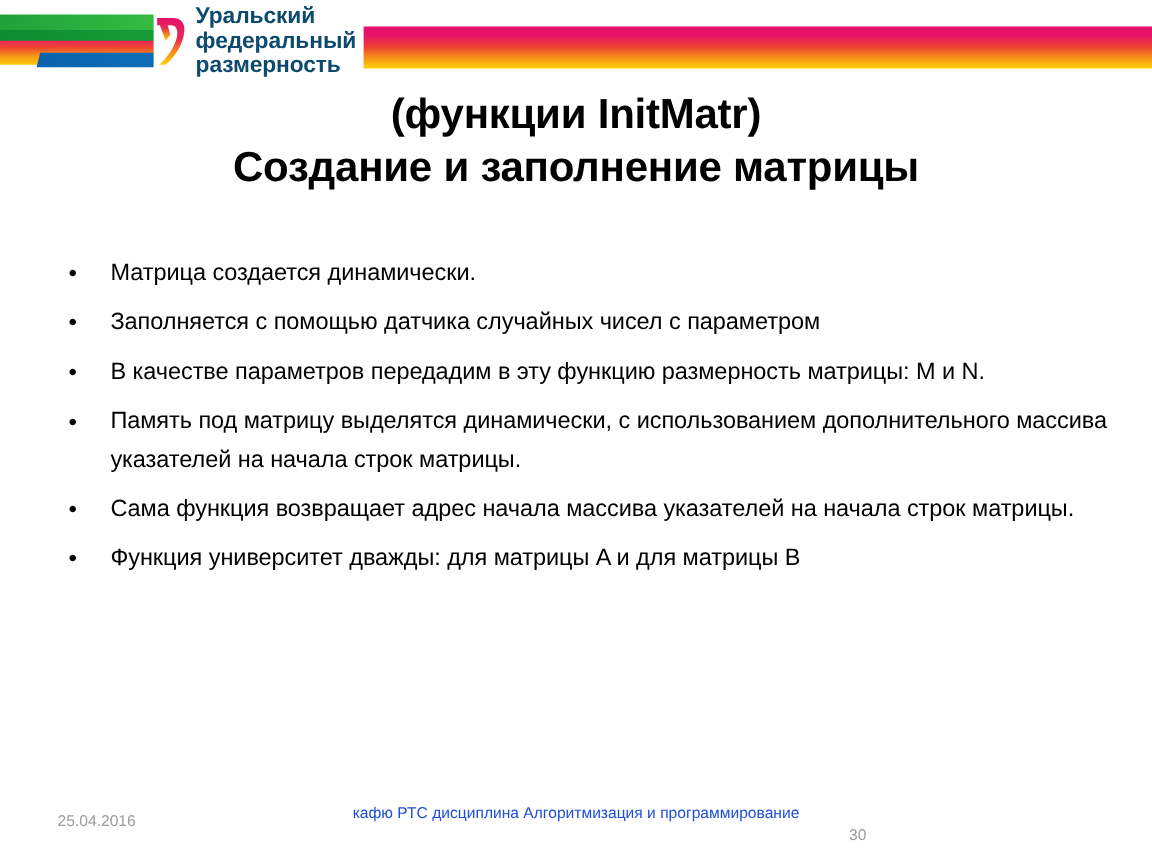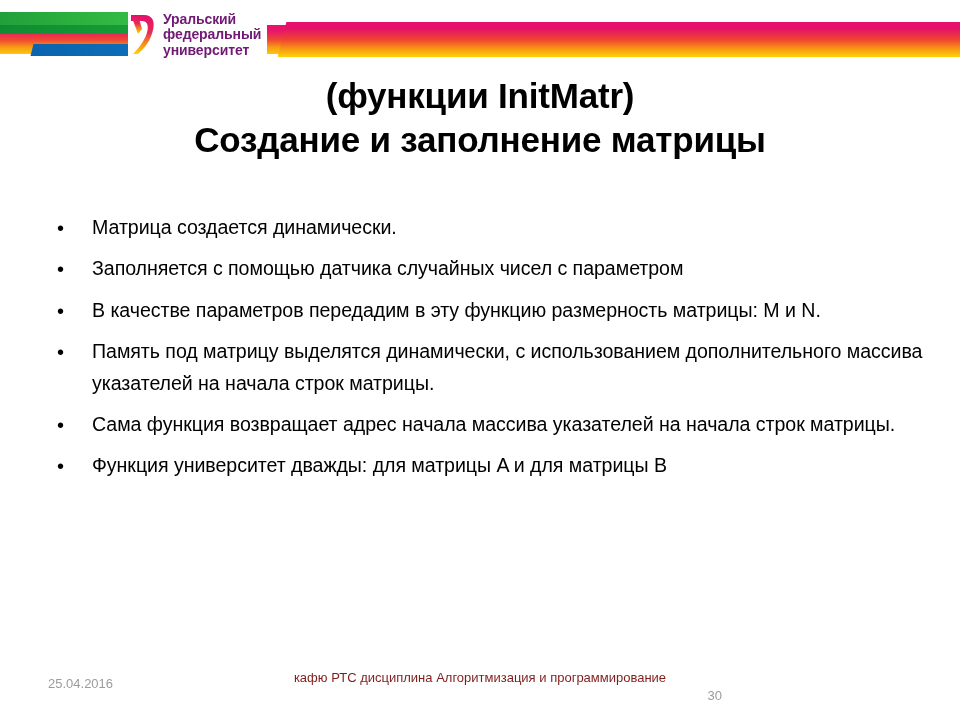--- a/index.html
+++ b/index.html
@@ -97,23 +97,23 @@
     display: block;
   }
   .logo-words {
     display: flex;
     flex-direction: column;
     justify-content: center;
     line-height: 1.08;
   }
   .logo-words span {
     font-family: "Liberation Sans", sans-serif;
-    font-size: 14px;
+    font-size: 19px;
     font-weight: 700;
-    color: #701a75;
+    color: #0c4a6e;
     letter-spacing: -0.1px;
     white-space: nowrap;
   }
 
   
   .slide-title {
     position: absolute;
     left: 60px;
     top: 74px;
     width: 840px;
@@ -173,21 +173,21 @@
     font-size: 13px;
     color: #9c9c9c;
   }
   .footer-center {
     position: absolute;
     left: 280px;
     top: 2px;
     width: 400px;
     text-align: center;
     font-size: 13px;
-    color: #7f1d1d;
+    color: #1d4ed8;
     line-height: 1.5;
   }
   .footer-page {
     position: absolute;
     right: 58px;
     top: 10px;
     font-size: 13px;
     color: #9c9c9c;
     margin-top: 12px;
   }
@@ -212,21 +212,21 @@
         <stop offset="72%" stop-color="#f5891b"></stop>
         <stop offset="100%" stop-color="#fdd30a"></stop>
       </linearGradient>
     </defs>
     <path d="M3 2 L16 2 C25 2 27 9 25 17 C23 26 18 34 10 41 L5 41 C13 33 18 25 19.5 17.5 C20.5 12 19 8 14 8 L3 8 Z" fill="url(#umarkGrad)"></path>
     <path d="M3 2 L10 2 L14 16 L10 21 Z" fill="url(#umarkGrad)"></path>
   </svg>
   <div class="logo-words">
     <span>Уральский</span>
     <span>федеральный</span>
-    <span>университет</span>
+    <span>размерность</span>
   </div>
 </div>
 
 <div class="slide-title">
   <div>(функции InitMatr)</div>
   <div>Создание и заполнение матрицы</div>
 </div>
 
 <ul class="body-list">
   <li class="bullet-row">

